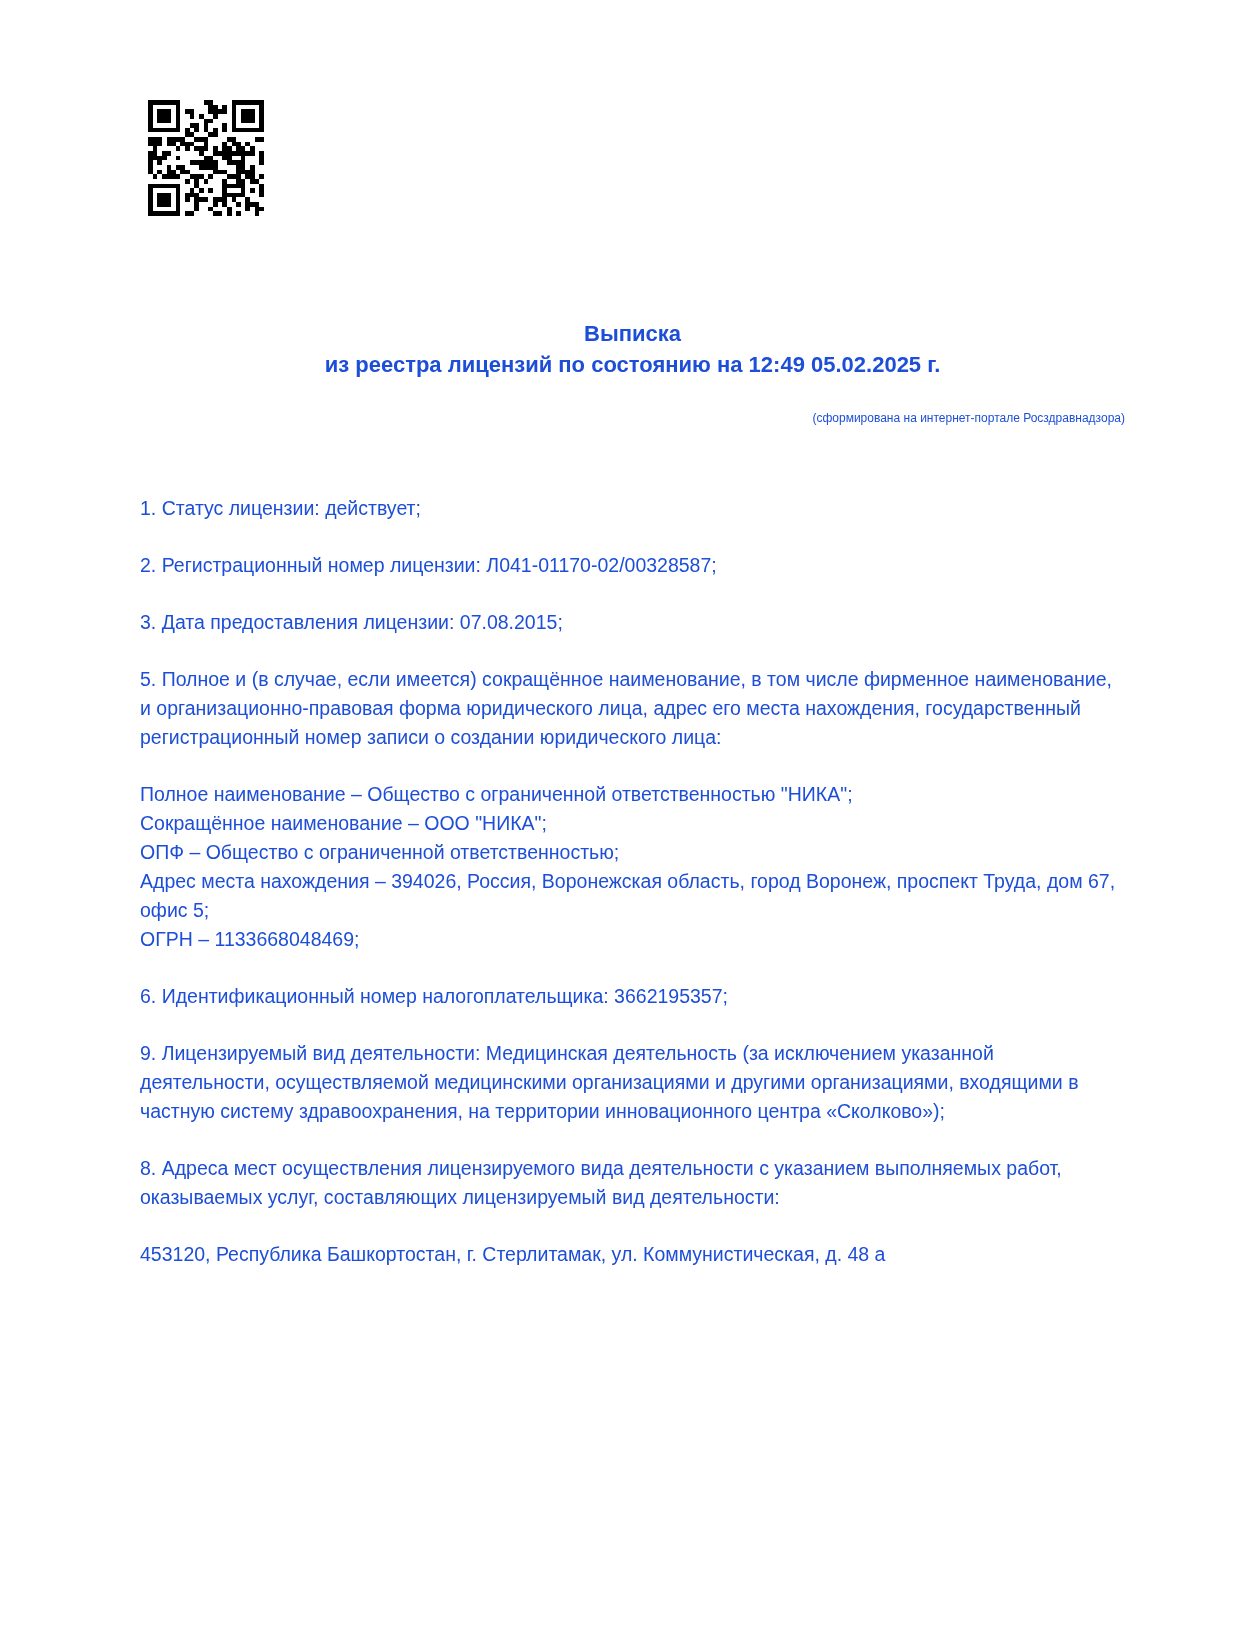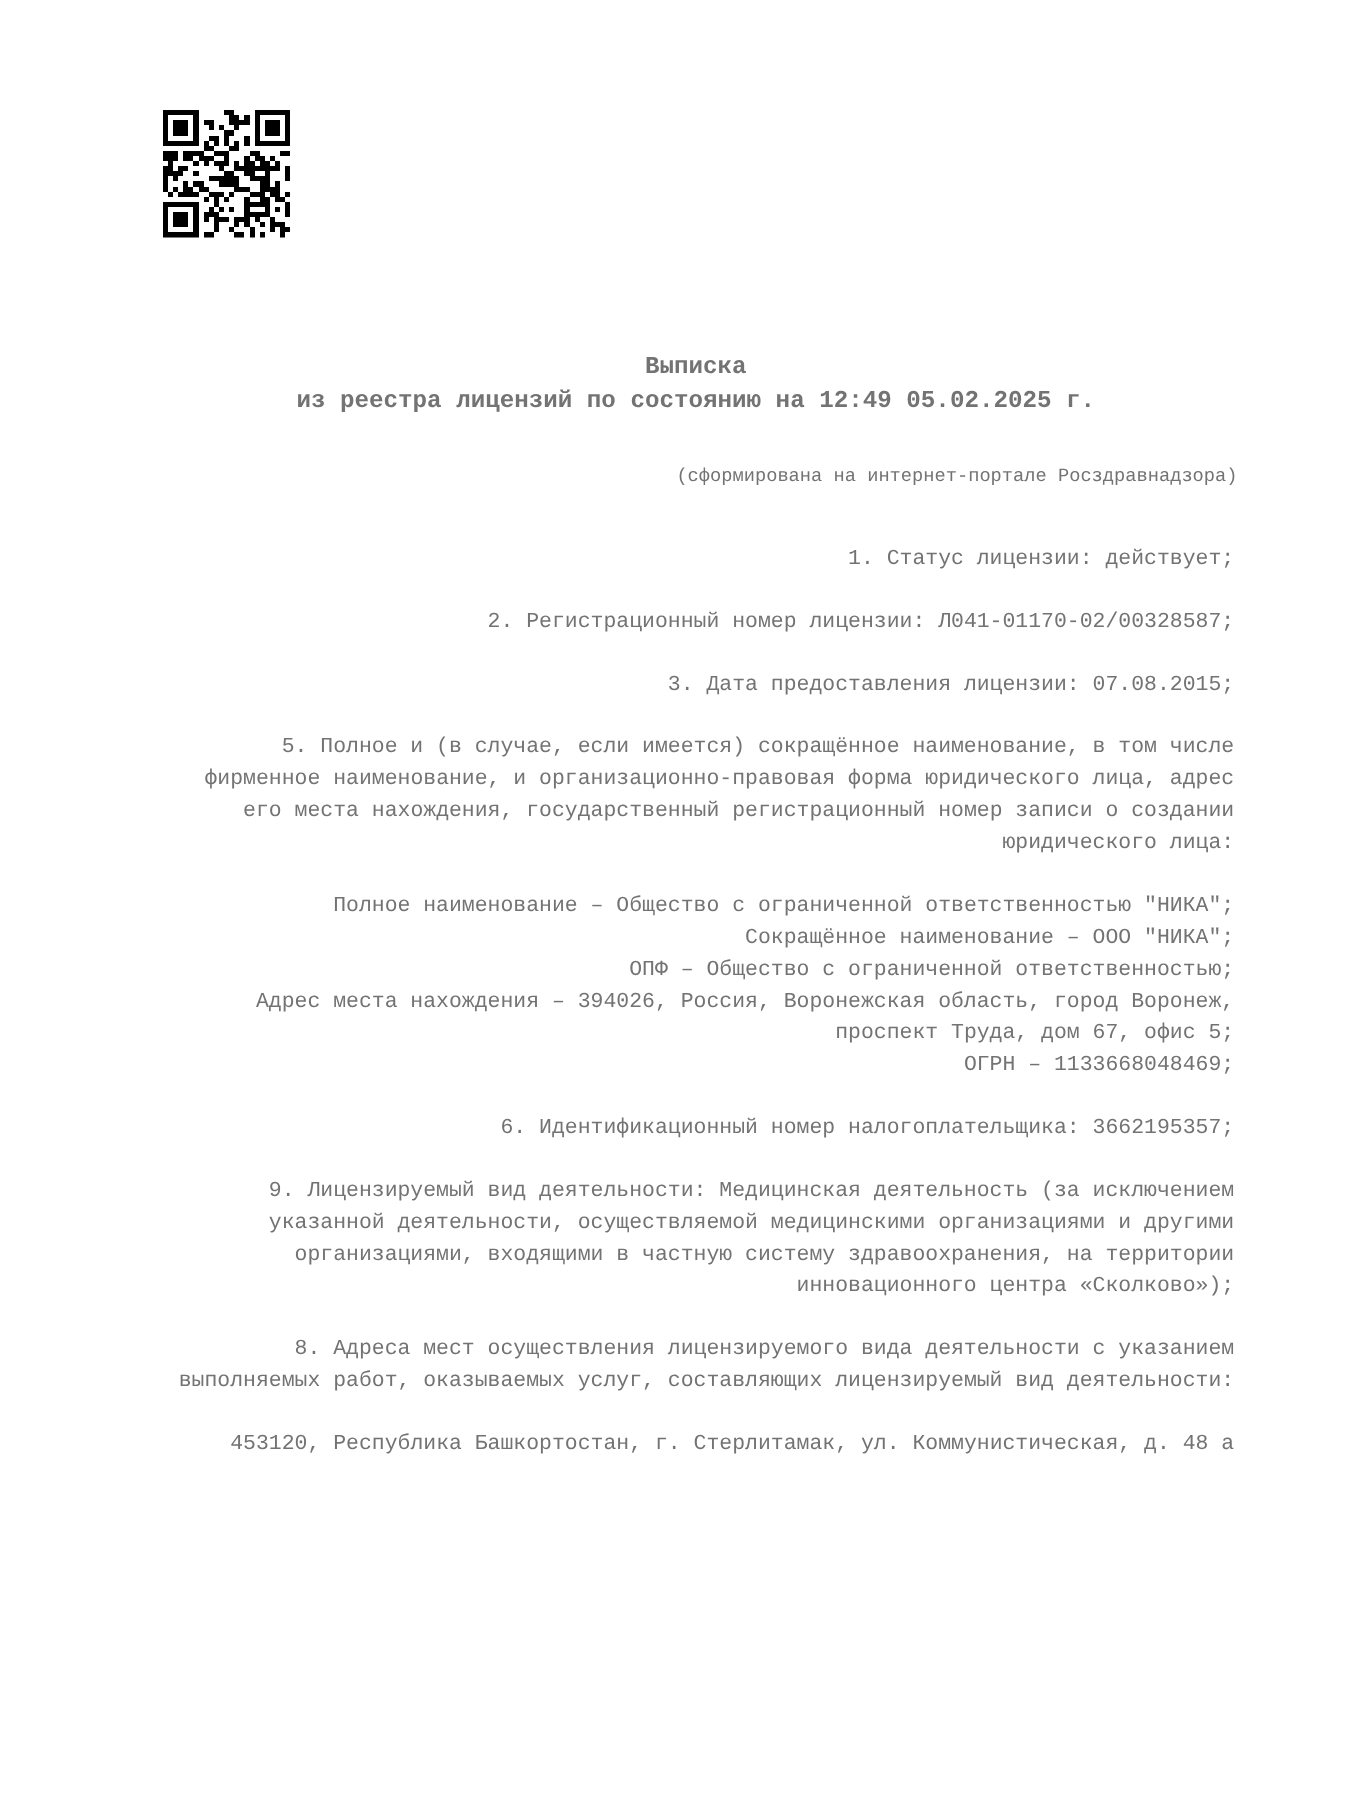--- a/index.html
+++ b/index.html
@@ -5,22 +5,22 @@
   html, body {
     margin: 0;
     padding: 0;
     background: #ffffff;
   }
   .page {
     position: relative;
     width: 1240px;
     height: 1650px;
     background: #ffffff;
-    color: #737373;
-    font-family: Liberation Mono, monospace;
+    color: #1d4ed8;
+    font-family: Liberation Sans, sans-serif;
     overflow: hidden;
   }
   .qr-wrap {
     position: absolute;
     left: 148px;
     top: 100px;
     width: 116px;
     height: 116px;
   }
   .qr-wrap svg {
@@ -34,35 +34,35 @@
     top: 318px;
     left: 140px;
     right: 115px;
     text-align: center;
     font-weight: bold;
     font-size: 22px;
     line-height: 31px;
   }
   .subtitle {
     position: absolute;
-    top: 424px;
+    top: 408px;
     left: 140px;
     right: 115px;
     text-align: right;
-    font-size: 17px;
+    font-size: 12px;
     line-height: 20px;
   }
   .body-text {
     position: absolute;
     top: 494px;
     left: 140px;
     right: 118px;
     font-size: 19.5px;
     line-height: 29px;
-    text-align: right;
+    text-align: left;
   }
   .body-text p {
     margin: 0 0 28px 0;
     white-space: pre-line;
   }
 </style>
 </head>
 <body>
 
 <div class="page">

